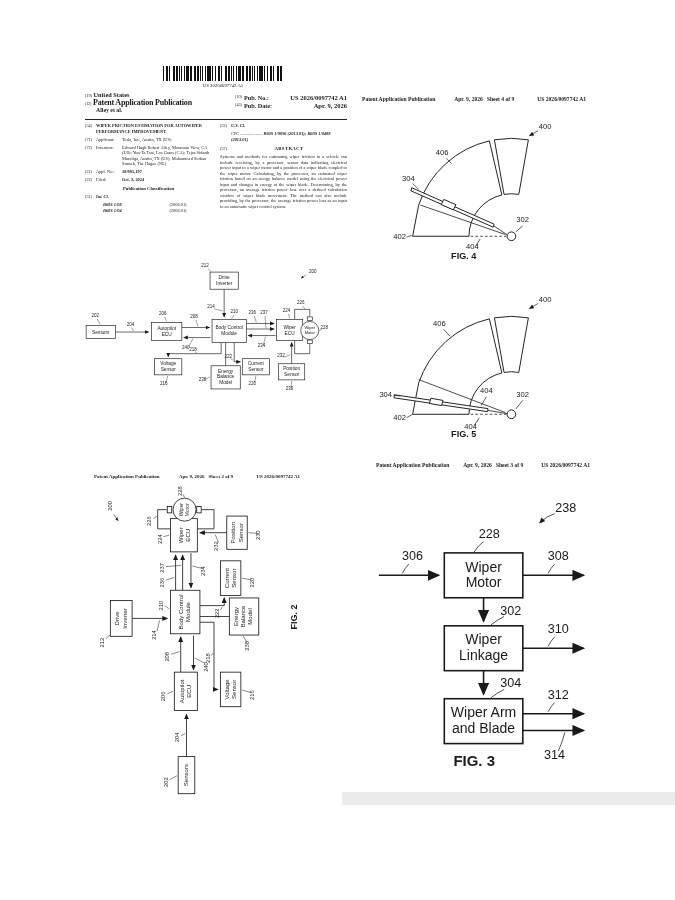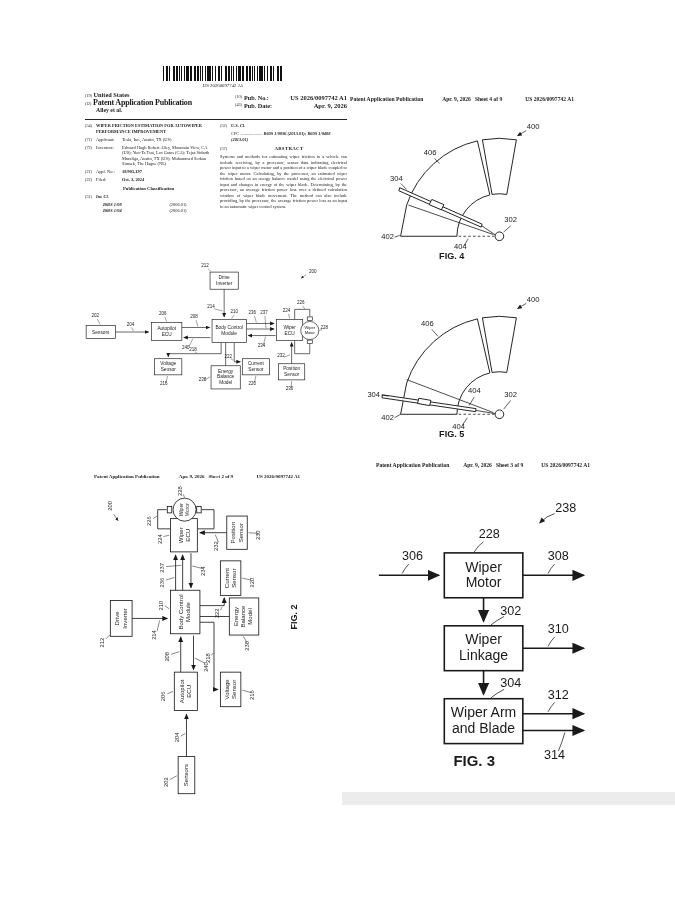--- a/index.html
+++ b/index.html
@@ -36,21 +36,21 @@
   .absheadrow{display:flex;margin-bottom:2px}
   .absheadrow .inid{width:11px}
   .abshead{flex:1;text-align:center;font-size:4.9px;letter-spacing:0.3px}
   .abstract{text-align:justify}
 
   
   .sheet-header{position:absolute;display:flex;justify-content:space-between;font-weight:bold;font-size:5.6px;white-space:nowrap}
   .sheet-header .mid span{margin-right:4px}
 
   
-  #sheet4{left:348px;top:96px;width:230px;height:360px}
+  #sheet4{left:360px;top:96px;width:230px;height:360px}
   #sheet4 .sheet-header{left:2px;top:0;width:224px}
   #fig4-svg{position:absolute;left:15px;top:12px}
   #fig5-svg{position:absolute;left:15px;top:190px}
 
   
   #sheet2{left:88px;top:474px;width:216px;height:345px}
   #sheet2 .sheet-header{left:6px;top:0;width:206px;font-size:5px}
   #fig2-rotated-slot{position:absolute;left:7px;top:10px;width:174px;height:320px}
   #fig2-rotated-slot svg{width:320px;height:174px;transform:rotate(-90deg) translateX(-320px);transform-origin:0 0;display:block}
   #fig2-caption{position:absolute;left:186px;top:138px;width:40px;text-align:center;font-family:"Liberation Sans",sans-serif;font-weight:bold;font-size:9px;transform:rotate(-90deg)}

